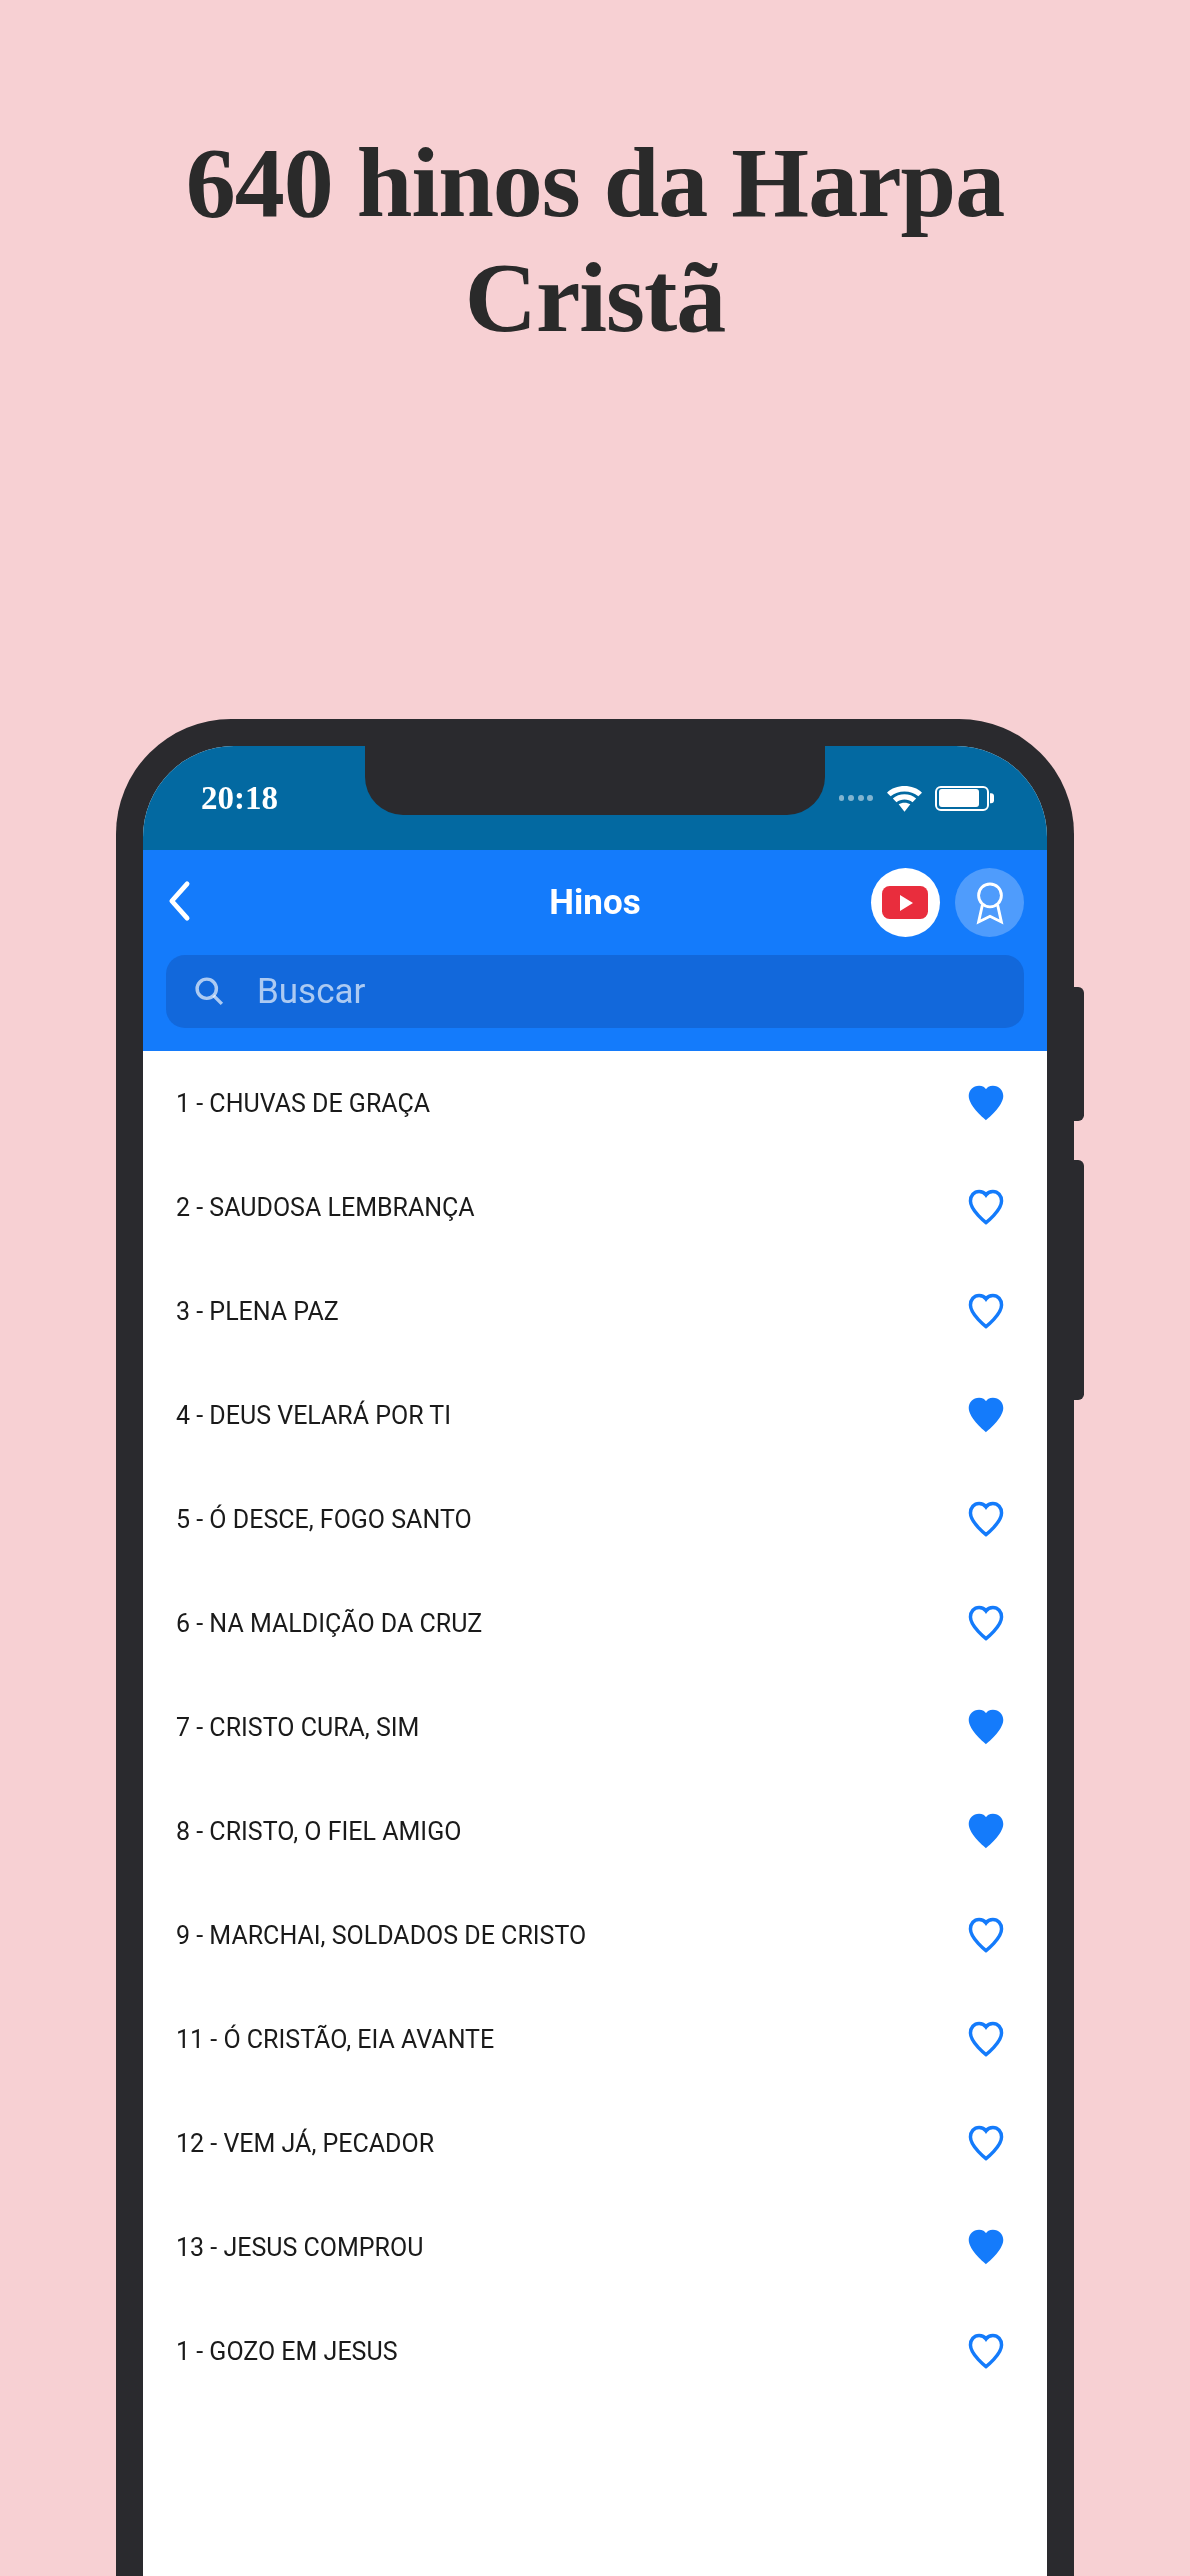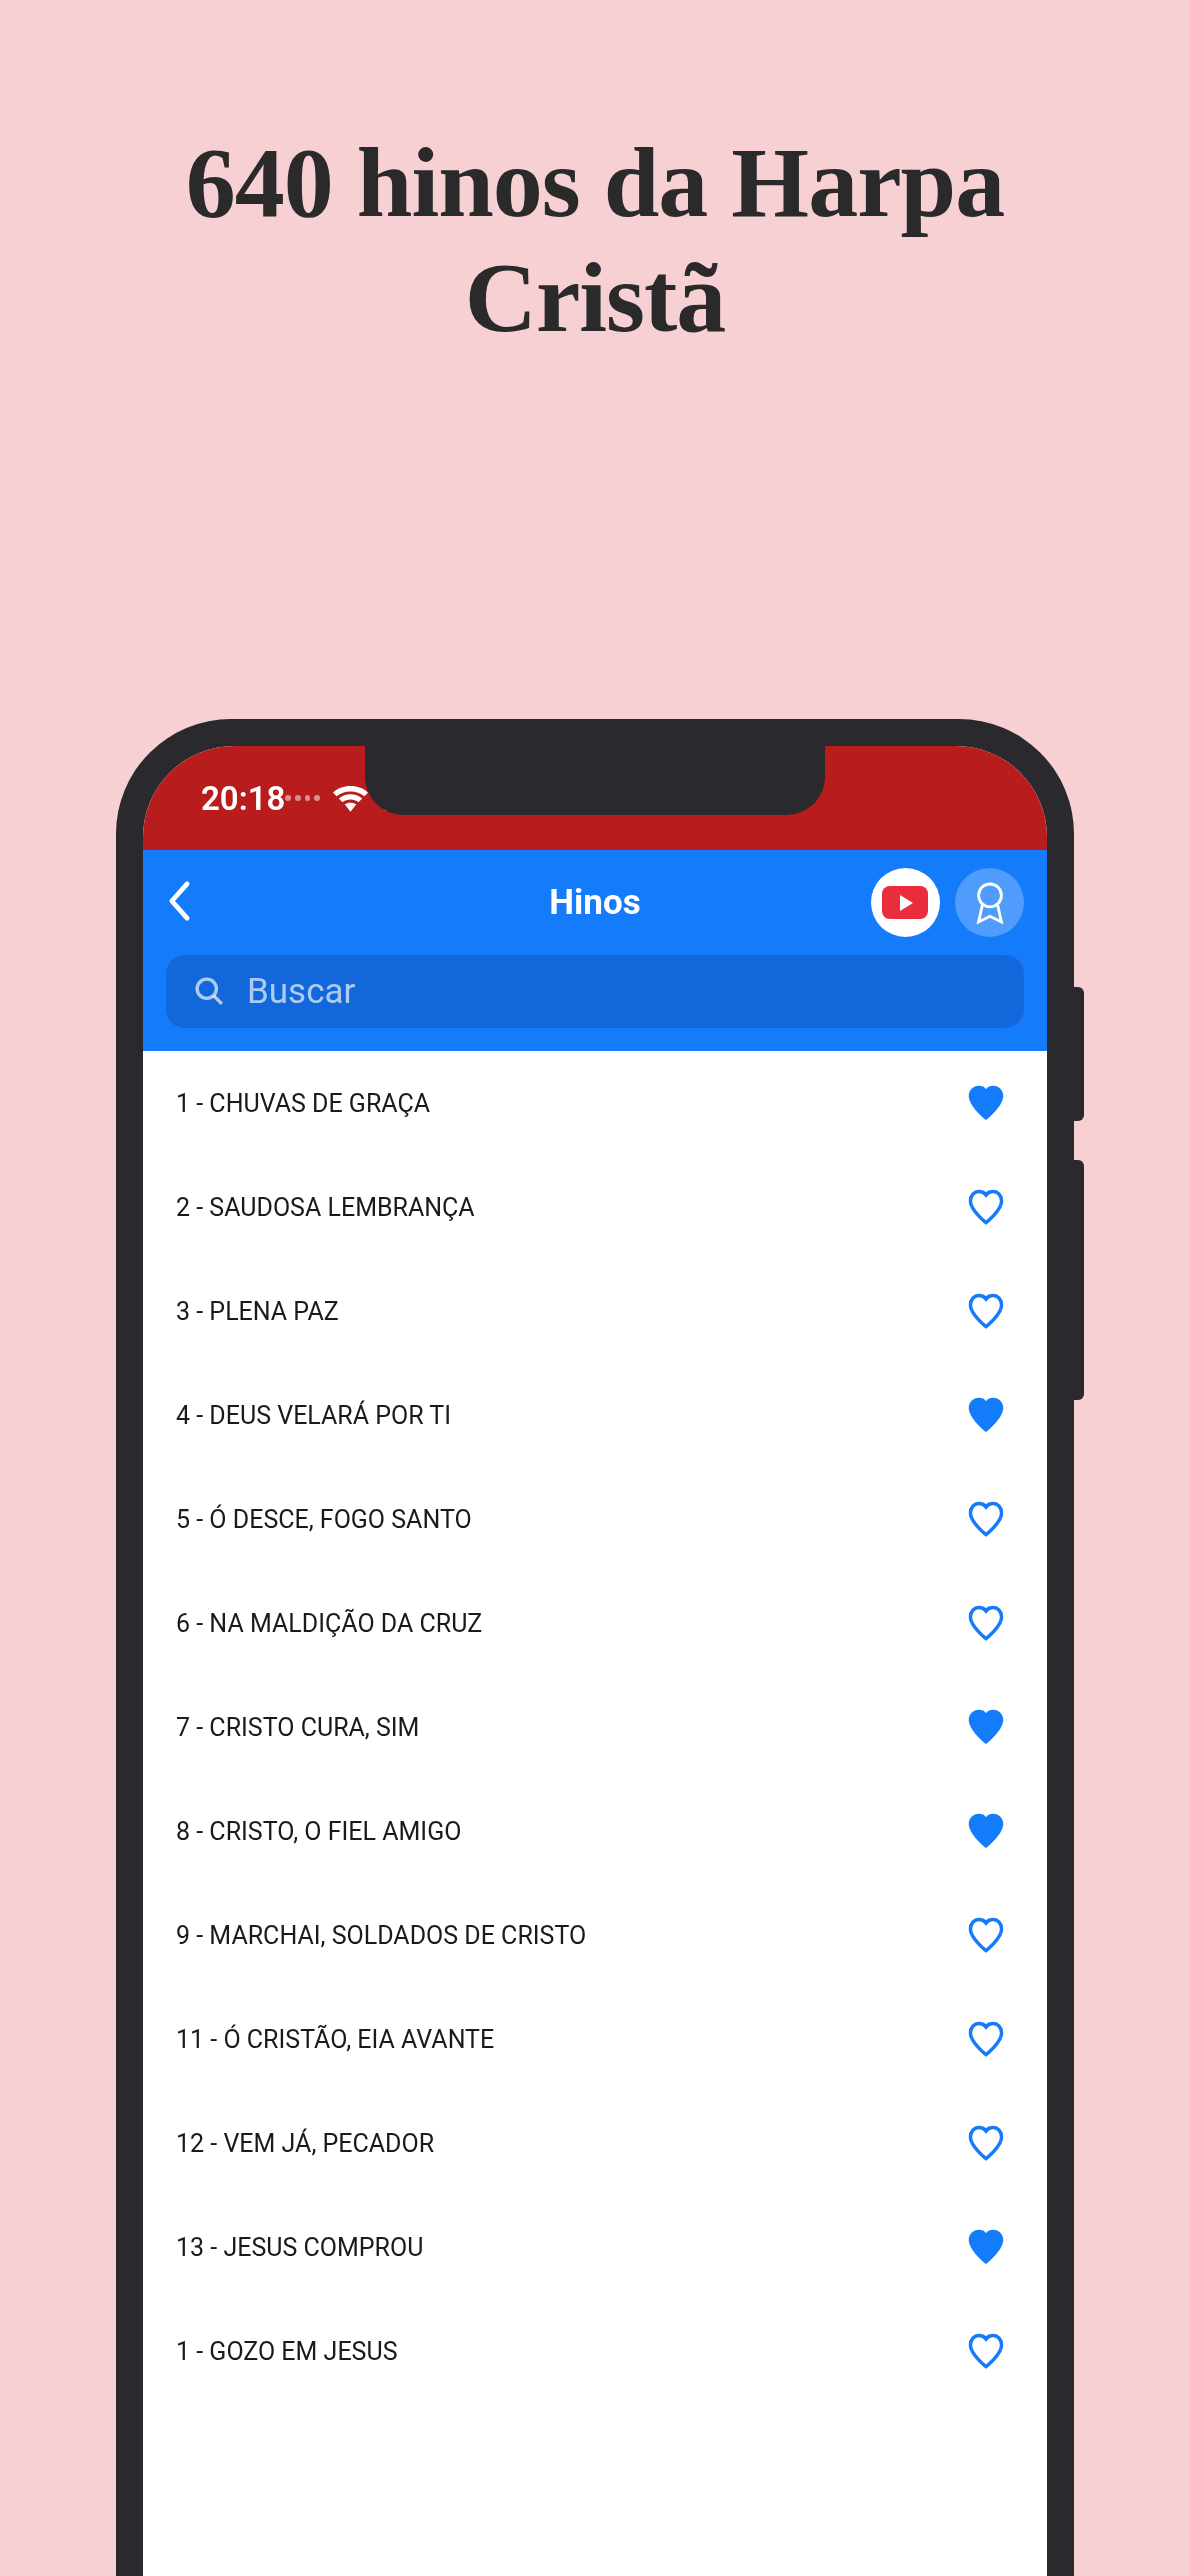--- a/index.html
+++ b/index.html
@@ -72,28 +72,30 @@
       left: 50%;
       transform: translateX(-50%);
       width: 460px;
       height: 69px;
       background: #2a2a2e;
       border-radius: 0 0 38px 38px;
       z-index: 100;
     }
     
     .status-bar {
-      background: #b91c1c;
+      background: #0369a1;
       height: 104px;
       display: flex;
       align-items: center;
+      justify-content: space-between;
       padding: 0 58px;
       color: white;
       font-size: 33px;
       font-weight: 600;
+      font-family: Liberation Serif, serif;
     }
     
     .status-right {
       display: flex;
       align-items: center;
       gap: 13.4px;
     }
     
     .signal-dots {
       display: flex;
@@ -220,21 +222,21 @@
       padding: 0 23px 23px;
     }
     
     .search-input {
       background: #1268db;
       border-radius: 19px;
       height: 73px;
       display: flex;
       align-items: center;
       padding: 0 27px;
-      gap: 21px;
+      gap: 31px;
     }
     
     .search-placeholder {
       color: rgba(255,255,255,0.65);
       font-size: 35px;
     }
     
     .hymn-list {
       background: white;
     }

